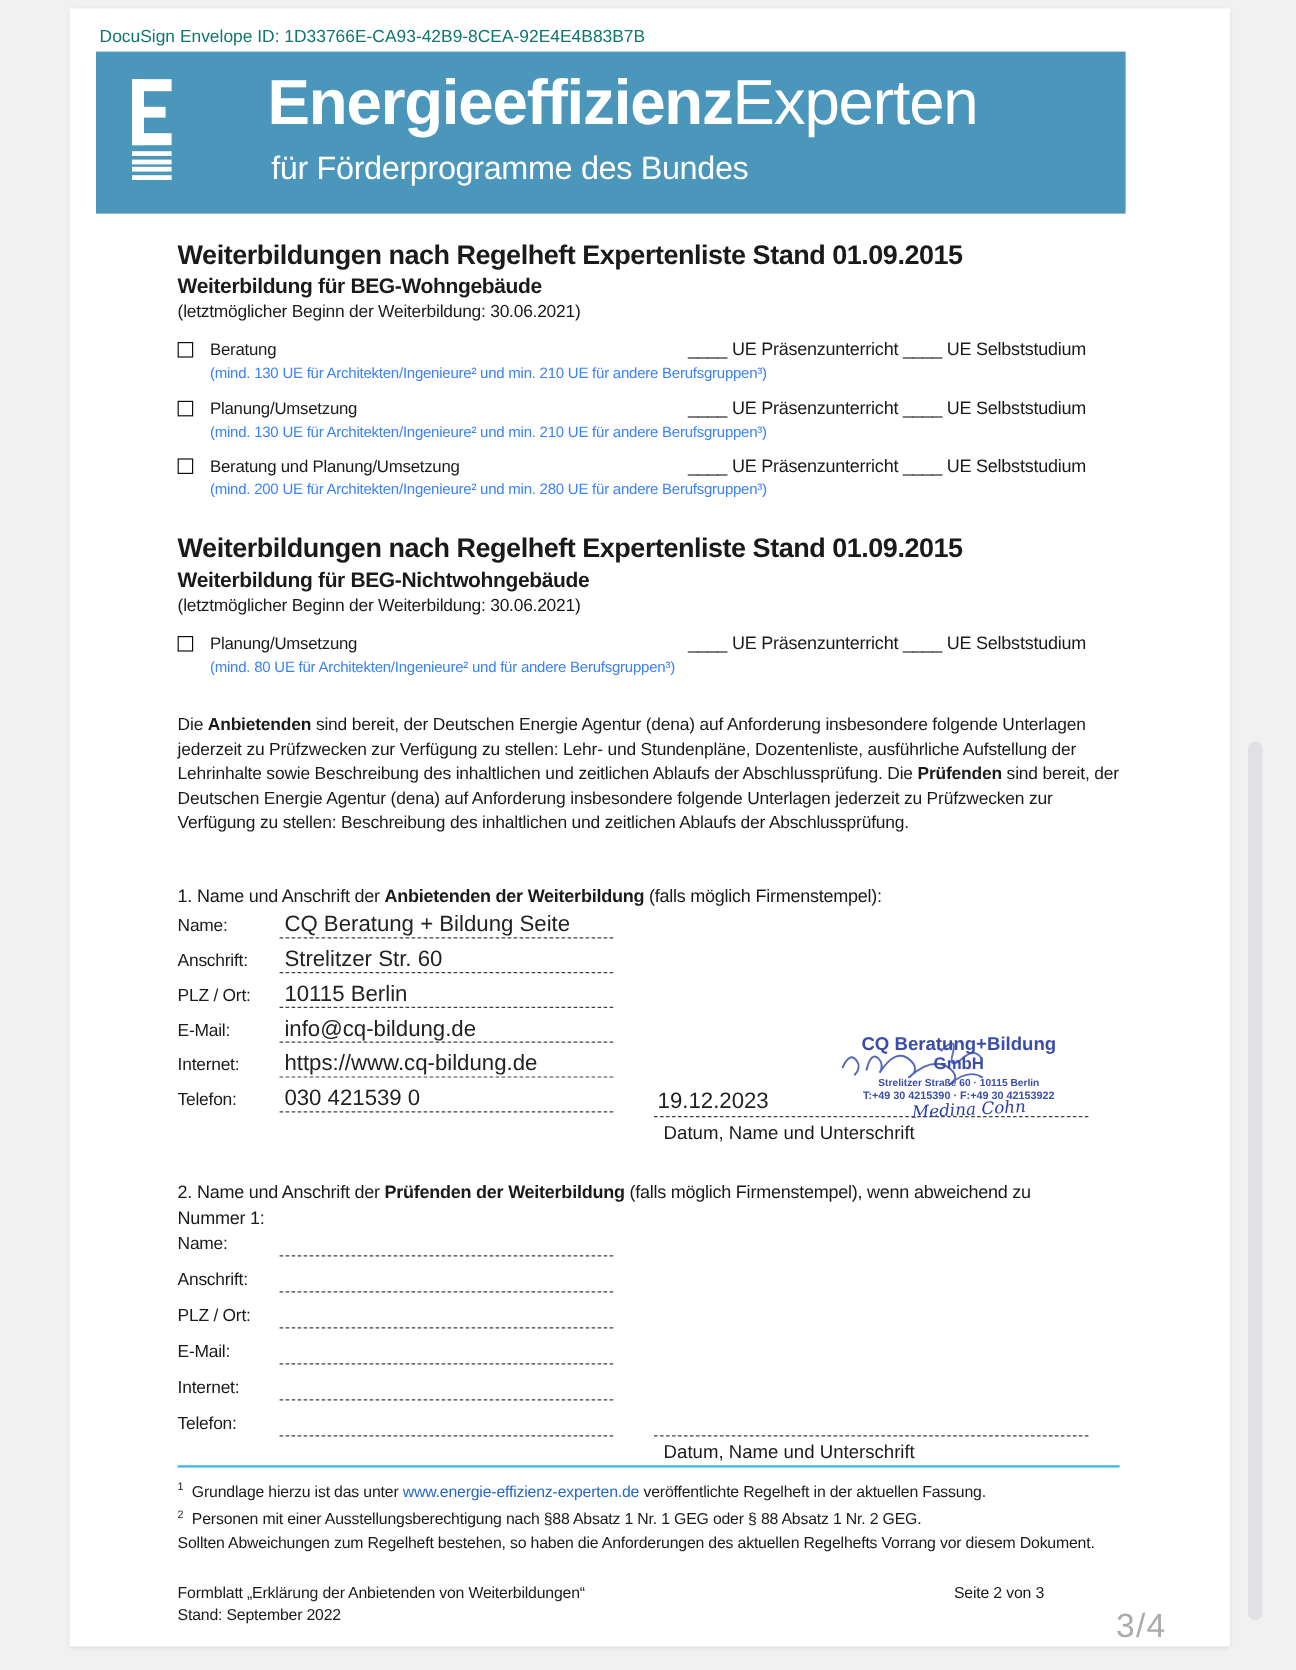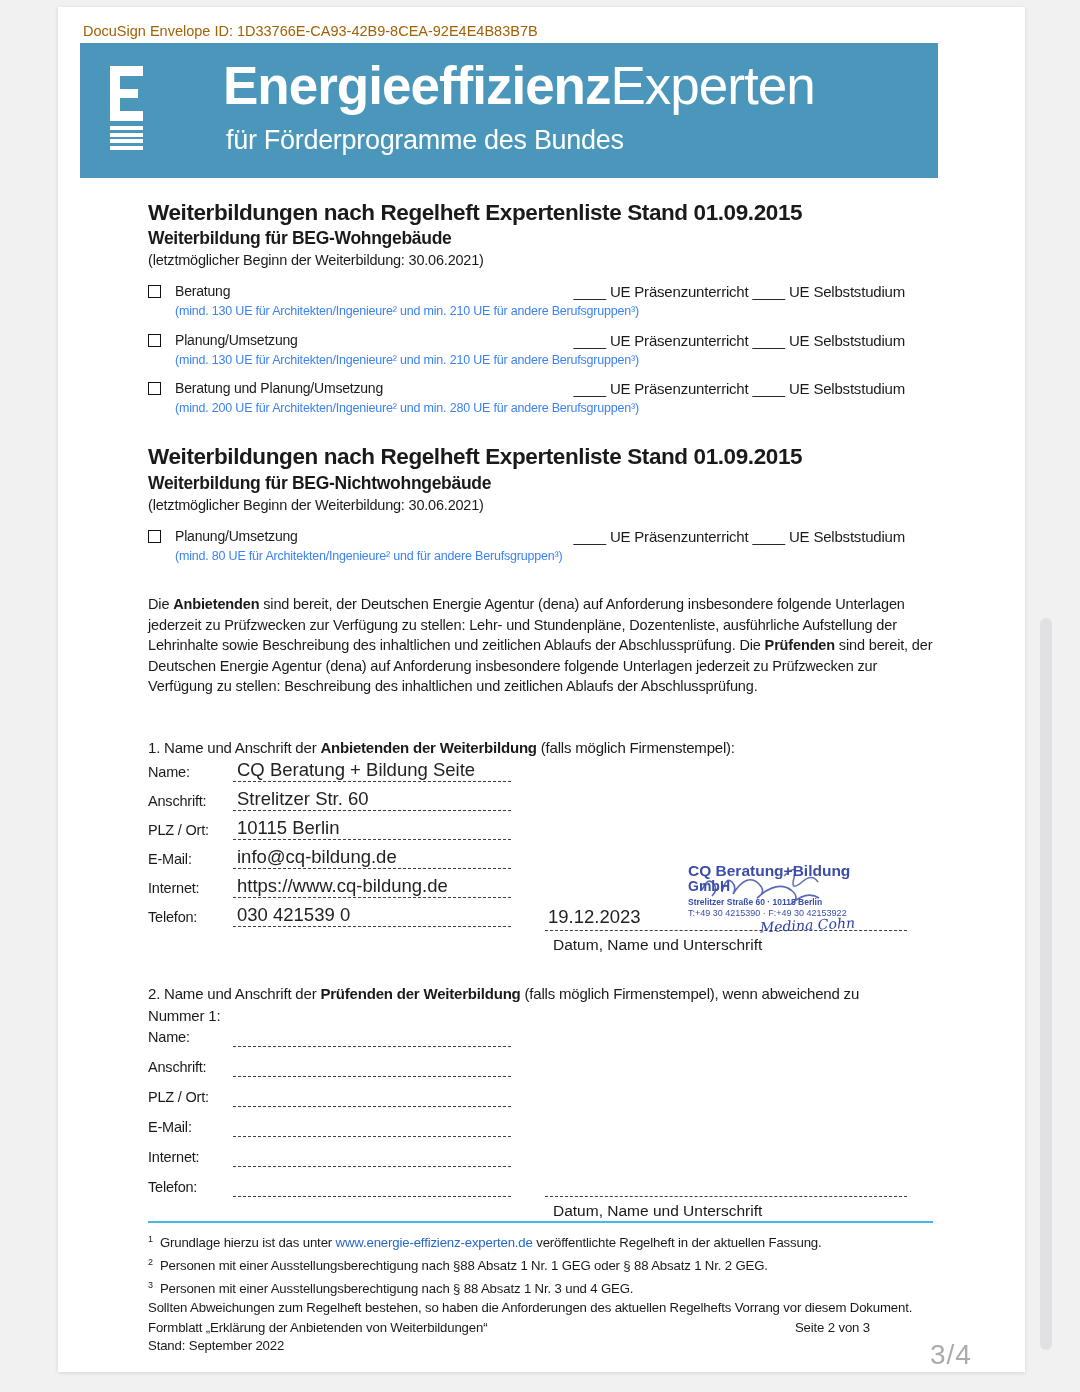--- a/index.html
+++ b/index.html
@@ -7,21 +7,21 @@
     width:1080px;height:1392px;position:relative;overflow:hidden;
     background:#f1f1f2;
     font-family:"Liberation Sans",sans-serif;
     color:#1a1a1a;
   }
   .abs{position:absolute}
   .page{
     position:absolute;left:58px;top:7px;width:967px;height:1365px;
     background:#ffffff;box-shadow:0 1px 4px rgba(0,0,0,.12);
   }
-  .envelope{left:25px;top:16px;font-size:14.5px;color:#a16207;letter-spacing:0;}
+  .envelope{left:25px;top:16px;font-size:14.5px;color:#0f766e;letter-spacing:0;}
   
   .banner{left:22px;top:36px;width:858px;height:135px;background:#4b96bb;}
   .logo{left:30px;top:23px;width:33px;}
   .logo-e{position:relative;width:33px;height:55px;}
   .logo-e .stem{position:absolute;left:0;top:0;width:10px;height:55px;background:#fff}
   .logo-e .arm-t{position:absolute;left:0;top:0;width:33px;height:10px;background:#fff}
   .logo-e .arm-m{position:absolute;left:0;top:23px;width:28px;height:9px;background:#fff}
   .logo-e .arm-b{position:absolute;left:0;bottom:0;width:33px;height:10px;background:#fff}
   .logo-lines{margin-top:5px}
   .logo-lines div{width:33px;height:4px;background:#fff;margin-top:2.5px}
@@ -44,25 +44,25 @@
   .para b{font-weight:700}
   .sec-head{font-size:15px;letter-spacing:-0.2px;line-height:21.5px}
   
   .f-label{left:90px;font-size:14.5px;letter-spacing:-0.2px;white-space:nowrap}
   .f-line{left:175px;width:278px;border-bottom:1.6px dashed #3f3f3f;height:0}
   .f-val{left:179px;font-size:18.5px;color:#222;white-space:nowrap}
   .sig-line{left:487px;width:362px;border-bottom:1.6px dashed #3f3f3f;height:0}
   .sig-caption{left:495px;font-size:15.5px;letter-spacing:0;white-space:nowrap}
   .date-val{left:490px;font-size:18.5px;color:#222;white-space:nowrap}
   
-  .stamp{left:630px;top:855px;width:222px;text-align:left;color:#3b4da9;line-height:1.12}
+  .stamp{left:630px;top:855px;width:222px;text-align:center;color:#3b4da9;line-height:1.12}
   .stamp .s1{font-size:15.5px;font-weight:700;letter-spacing:0}
   .stamp .s2{font-size:14px;font-weight:700}
   .stamp .s3{font-size:8.5px;margin-top:3px;font-weight:700;letter-spacing:0}
-  .stamp .s4{font-size:9px;font-weight:400}
+  .stamp .s4{font-size:9px;font-weight:700}
   .stamp-sig{position:absolute;left:72px;top:56px;font-family:"DejaVu Serif",serif;font-style:italic;font-size:14px;color:#2b3fa8;transform:rotate(-3deg);white-space:nowrap}
   .scribble{position:absolute;left:0;top:-6px;pointer-events:none}
   
   .rule{left:90px;top:1214px;width:785px;height:2px;background:#45b8e8}
   .footnotes{left:90px;top:1223px;width:780px;font-size:13.2px;line-height:19.4px;letter-spacing:-0.15px}
   .footnotes sup{font-size:9px}
   .fn-link{color:#2667c9;}
   .footer-row{left:90px;top:1313px;width:722px;display:flex;justify-content:space-between;font-size:13.2px;letter-spacing:-0.15px}
   .stand{left:90px;top:1331px;font-size:13.2px;letter-spacing:-0.15px}
   .page-indicator{left:872px;top:1332px;font-size:28px;color:#a9abad;letter-spacing:1px}
@@ -194,21 +194,20 @@
   <div class="abs f-label" style="top:1172px">Telefon:</div>
   <div class="abs f-line" style="top:1189px"></div>
 
   <div class="abs sig-line" style="top:1189px"></div>
   <div class="abs sig-caption" style="top:1195px">Datum, Name und Unterschrift</div>
 
   <div class="abs rule"></div>
   <div class="abs footnotes">
     <div><sup>1</sup>&nbsp;&nbsp;<span>Grundlage hierzu ist das unter </span><span class="fn-link">www.energie-effizienz-experten.de</span><span> veröffentlichte Regelheft in der aktuellen Fassung.</span></div>
     <div><sup>2</sup>&nbsp;&nbsp;<span>Personen mit einer Ausstellungsberechtigung nach §88 Absatz 1 Nr. 1 GEG oder § 88 Absatz 1 Nr. 2 GEG.</span></div>
-    <div><sup>3</sup>&nbsp;&nbsp;<span>Personen mit einer Ausstellungsberechtigung nach § 88 Absatz 1 Nr. 3 und 4 GEG.</span></div>
     <div>Sollten Abweichungen zum Regelheft bestehen, so haben die Anforderungen des aktuellen Regelhefts Vorrang vor diesem Dokument.</div>
   </div>
 
   <div class="abs footer-row">
     <span>Formblatt „Erklärung der Anbietenden von Weiterbildungen“</span>
     <span>Seite 2 von 3</span>
   </div>
   <div class="abs stand">Stand: September 2022</div>
 
   <div class="abs page-indicator">3/4</div>

